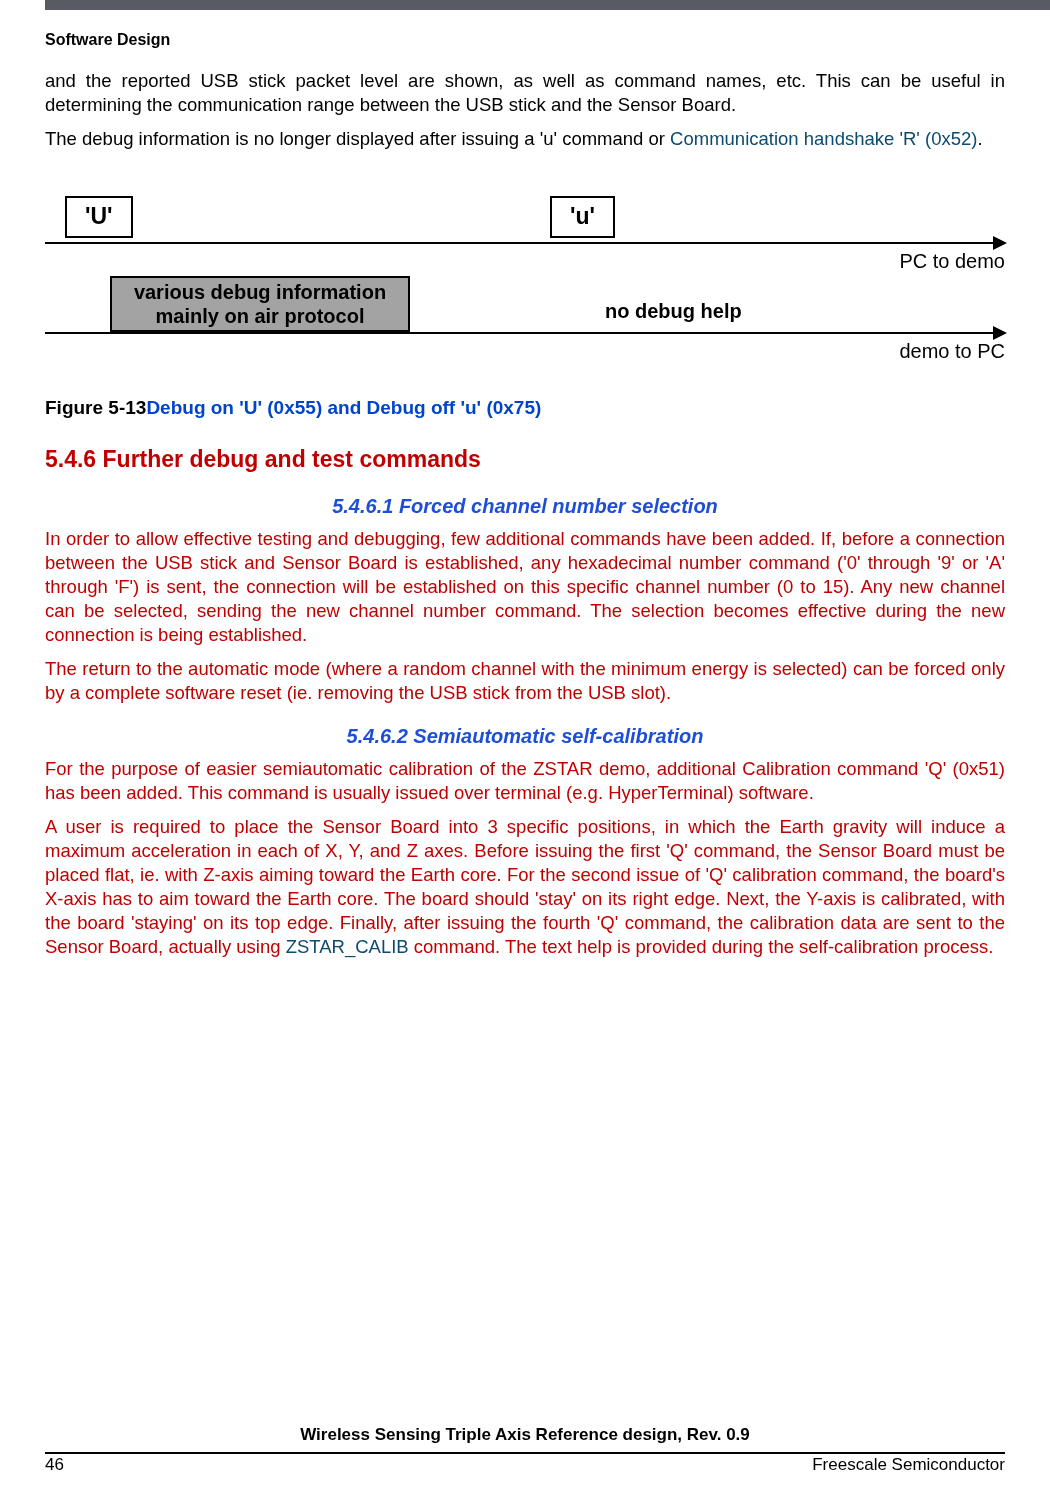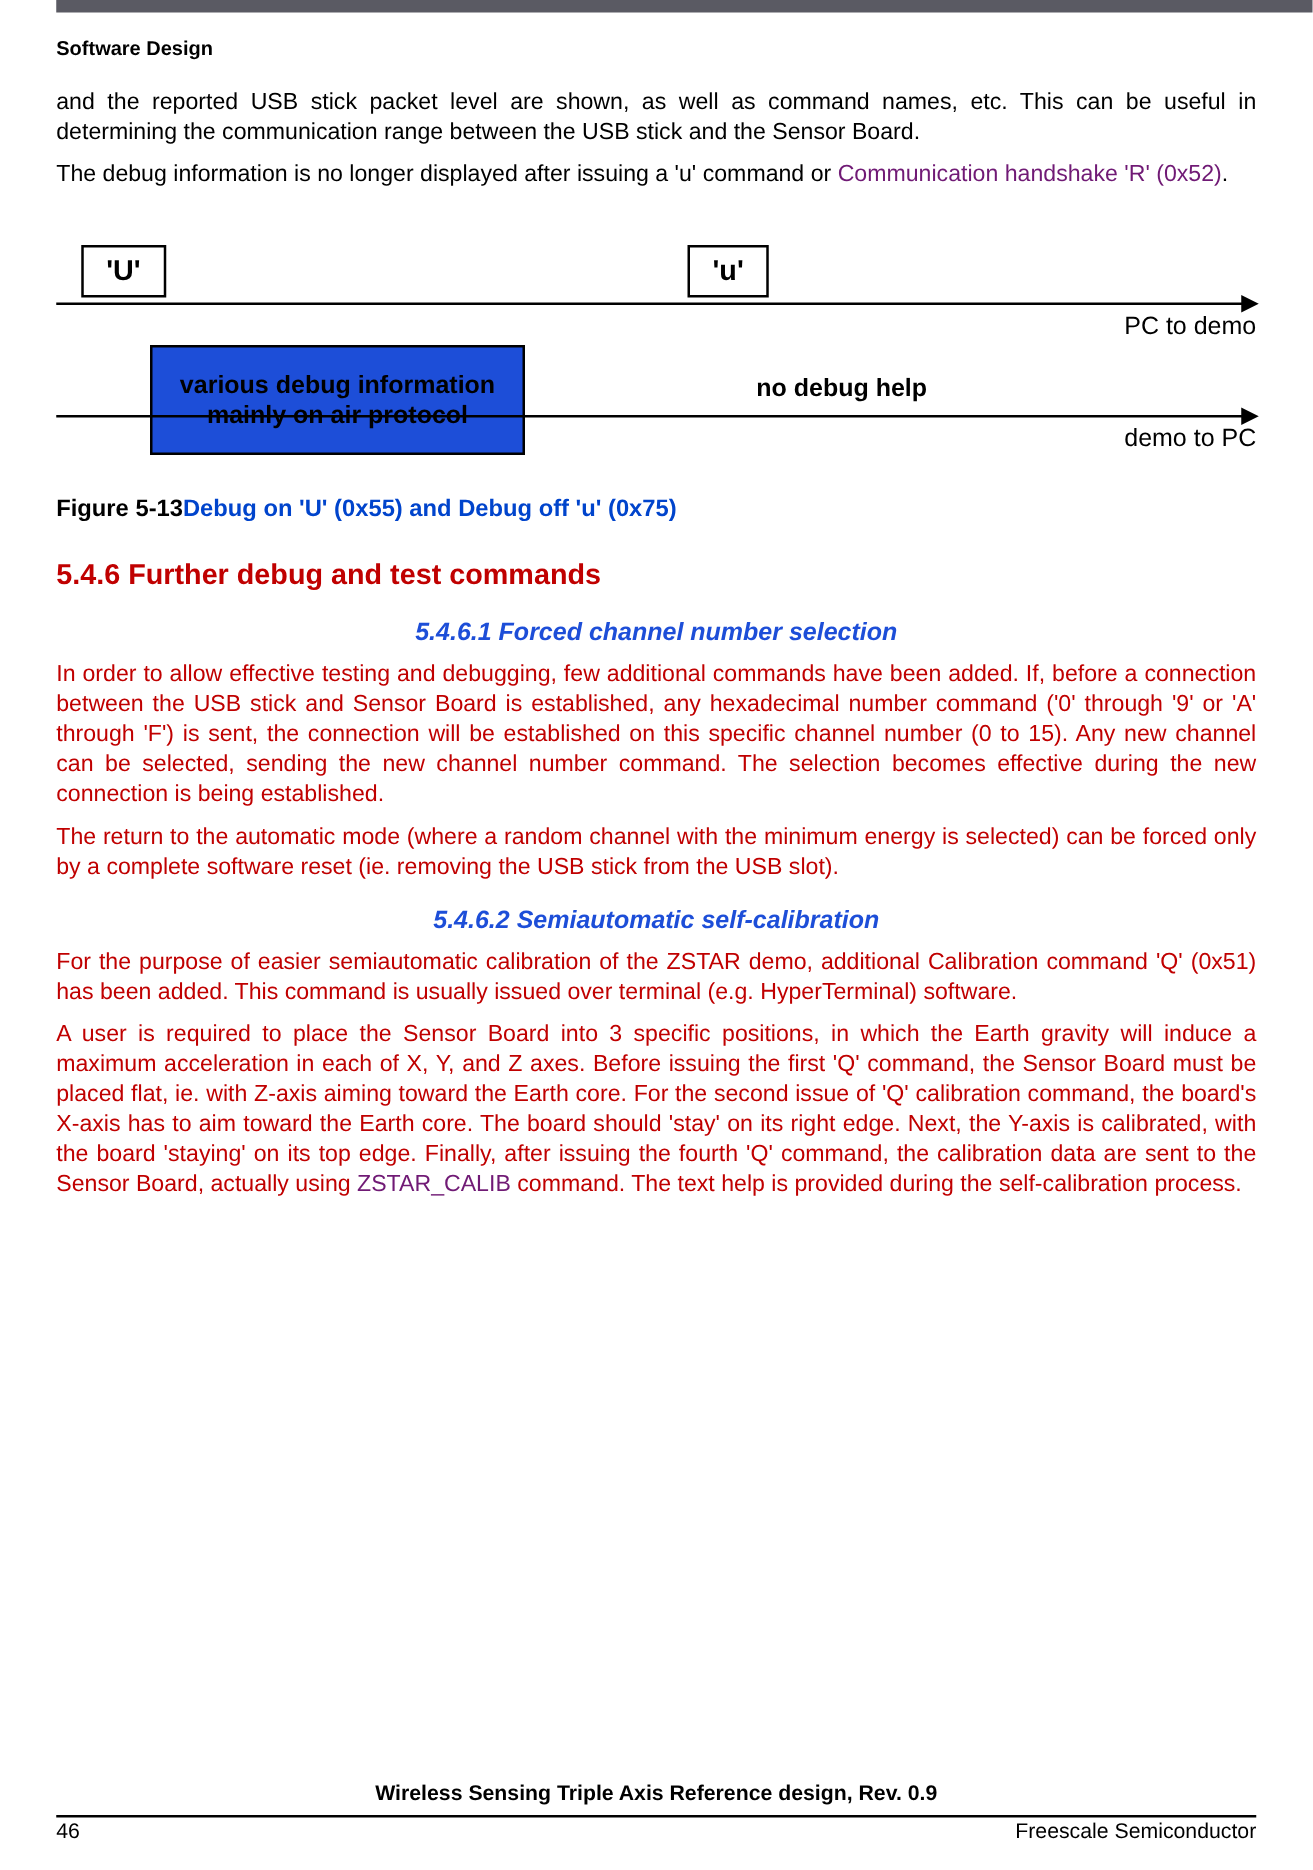--- a/index.html
+++ b/index.html
@@ -23,21 +23,21 @@
     background: #5a5a63;
   }
   .page {
     position: absolute;
     top: 30px;
     left: 45px;
     right: 45px;
   }
   .header-section { font-weight: bold; font-size: 16px; margin-bottom: 18px; }
   p { margin: 0 0 10px 0; text-align: justify; }
-  .link { color: #701a75; }
+  .link { color: #0c4a6e; }
 
   .diagram {
     position: relative;
     height: 210px;
     margin-top: 35px;
   }
   .cmd-box {
     position: absolute;
     border: 2.5px solid #000;
     padding: 4px 18px;
@@ -67,28 +67,28 @@
     font-weight: normal;
     font-size: 20px;
     right: 0px;
   }
   .line-label.pc-to-demo { top: 62px; }
   .line-label.demo-to-pc { top: 152px; }
 
   .info-box {
     position: absolute;
     border: 2.5px solid #000;
-    padding: 18px 10px;
+    padding: 2px 10px;
     font-weight: bold;
     font-size: 20px;
     text-align: center;
     top: 90px;
-    left: 75px;
+    left: 65px;
     width: 300px;
-    background: #1d4ed8;
+    background: #a3a3a3;
     line-height: 1.2;
   }
   .no-debug {
     position: absolute;
     font-weight: bold;
     font-size: 20px;
     top: 112px;
     left: 560px;
   }
   .fig-caption {

